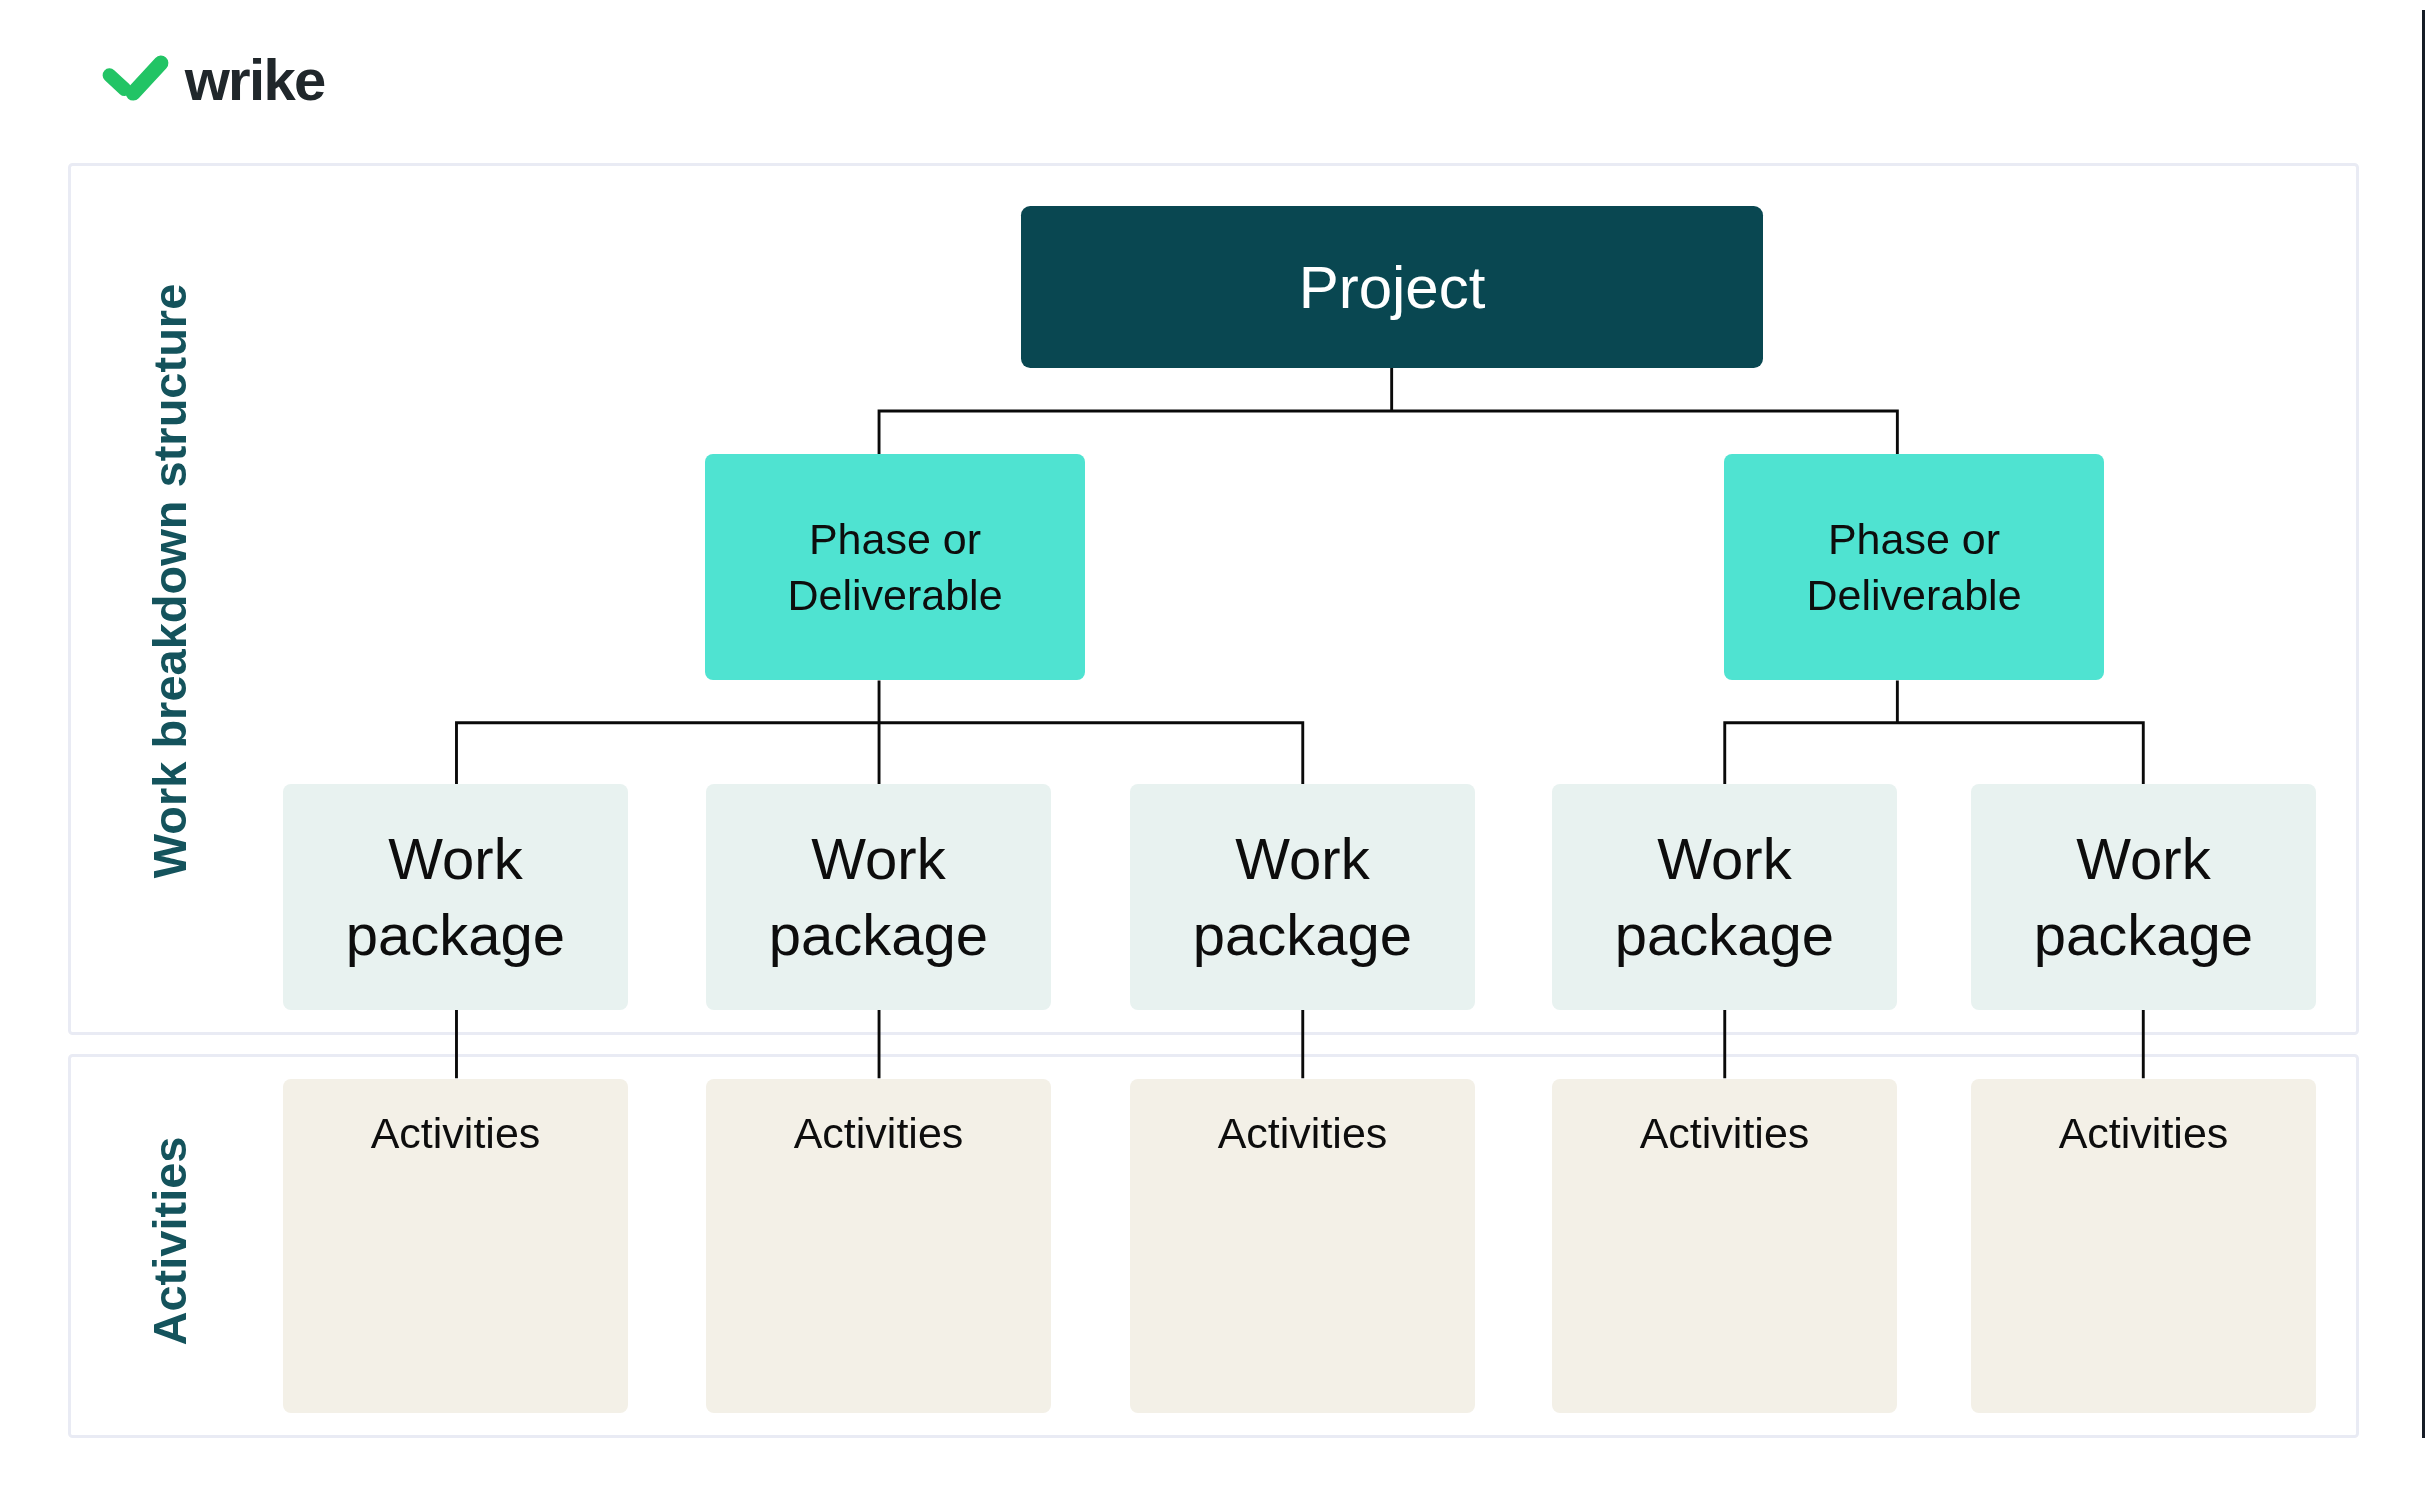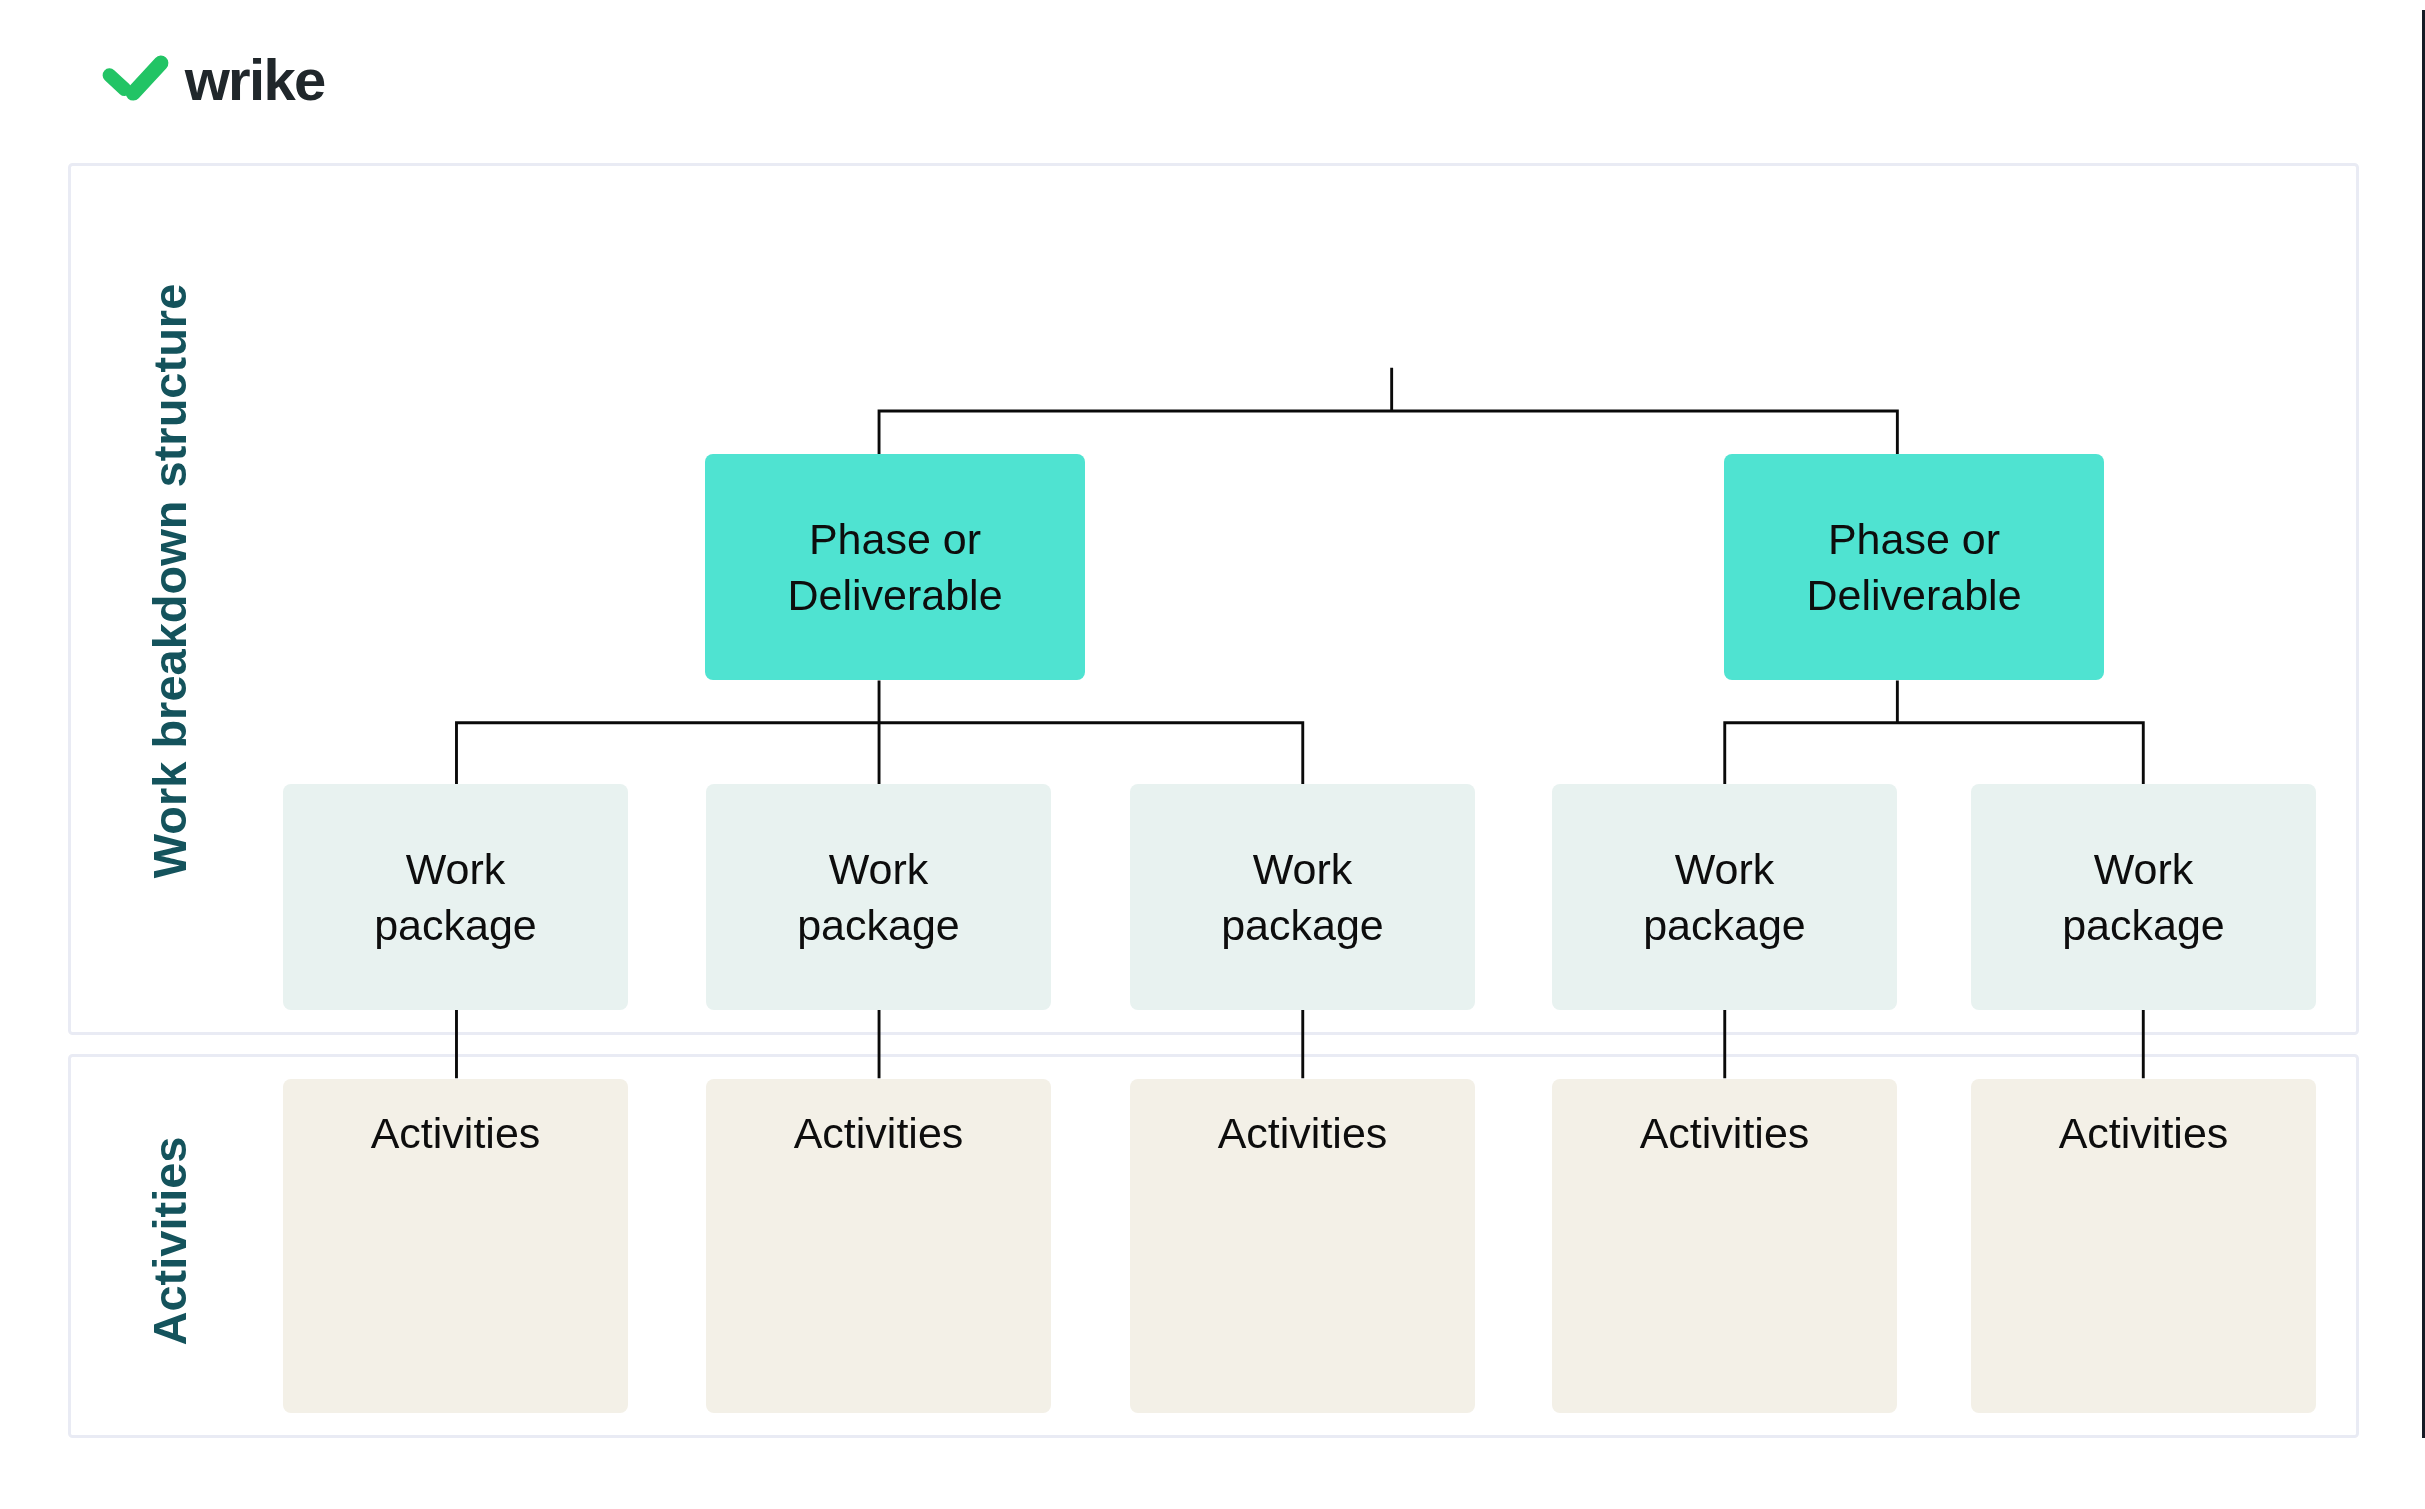--- a/index.html
+++ b/index.html
@@ -103,21 +103,21 @@
   }
   .node-phase .lbl { max-width: 271px; }
   .phase-1 { left: 705px; }
   .phase-2 { left: 1724px; }
 
   .node-wp {
     top: 784px;
     width: 345px; height: 226px;
     background: #e8f2f0;
     border-radius: 8px;
-    font-size: 43px;
+    font-size: 58px;
     font-weight: 500;
     line-height: 1.31;
   }
   .node-wp .lbl { max-width: 248px; }
 
   .node-act {
     top: 1079px;
     width: 345px; height: 334px;
     background: #f3f0e7;
     border-radius: 8px;
@@ -162,20 +162,23 @@
   <div class="side-label side-label-wbs">Work breakdown structure</div>
   <div class="side-label side-label-activities">Activities</div>
 
   <svg class="connectors" viewBox="0 0 4201 2614" xmlns="http://www.w3.org/2000/svg">
     <path d="M2410 637 V712 M1522 787 V712 H3286 V787"></path>
     <path d="M1522 1179 V1252 M790 1358 V1252 H2256 V1358 M1522 1252 V1358"></path>
     <path d="M3286 1179 V1252 M2987 1358 V1252 H3712 V1358"></path>
     <path d="M790 1749 V1868 M1522 1749 V1868 M2256 1749 V1868 M2987 1749 V1868 M3712 1749 V1868"></path>
   </svg>
 
+  <div class="node node-project">
+    <span class="lbl">Project</span>
+  </div>
 
   <div class="node node-phase phase-1">
     <span class="lbl">Phase or Deliverable</span>
   </div>
   <div class="node node-phase phase-2">
     <span class="lbl">Phase or Deliverable</span>
   </div>
 
   <div class="node node-wp col-1">
     <span class="lbl">Work package</span>

